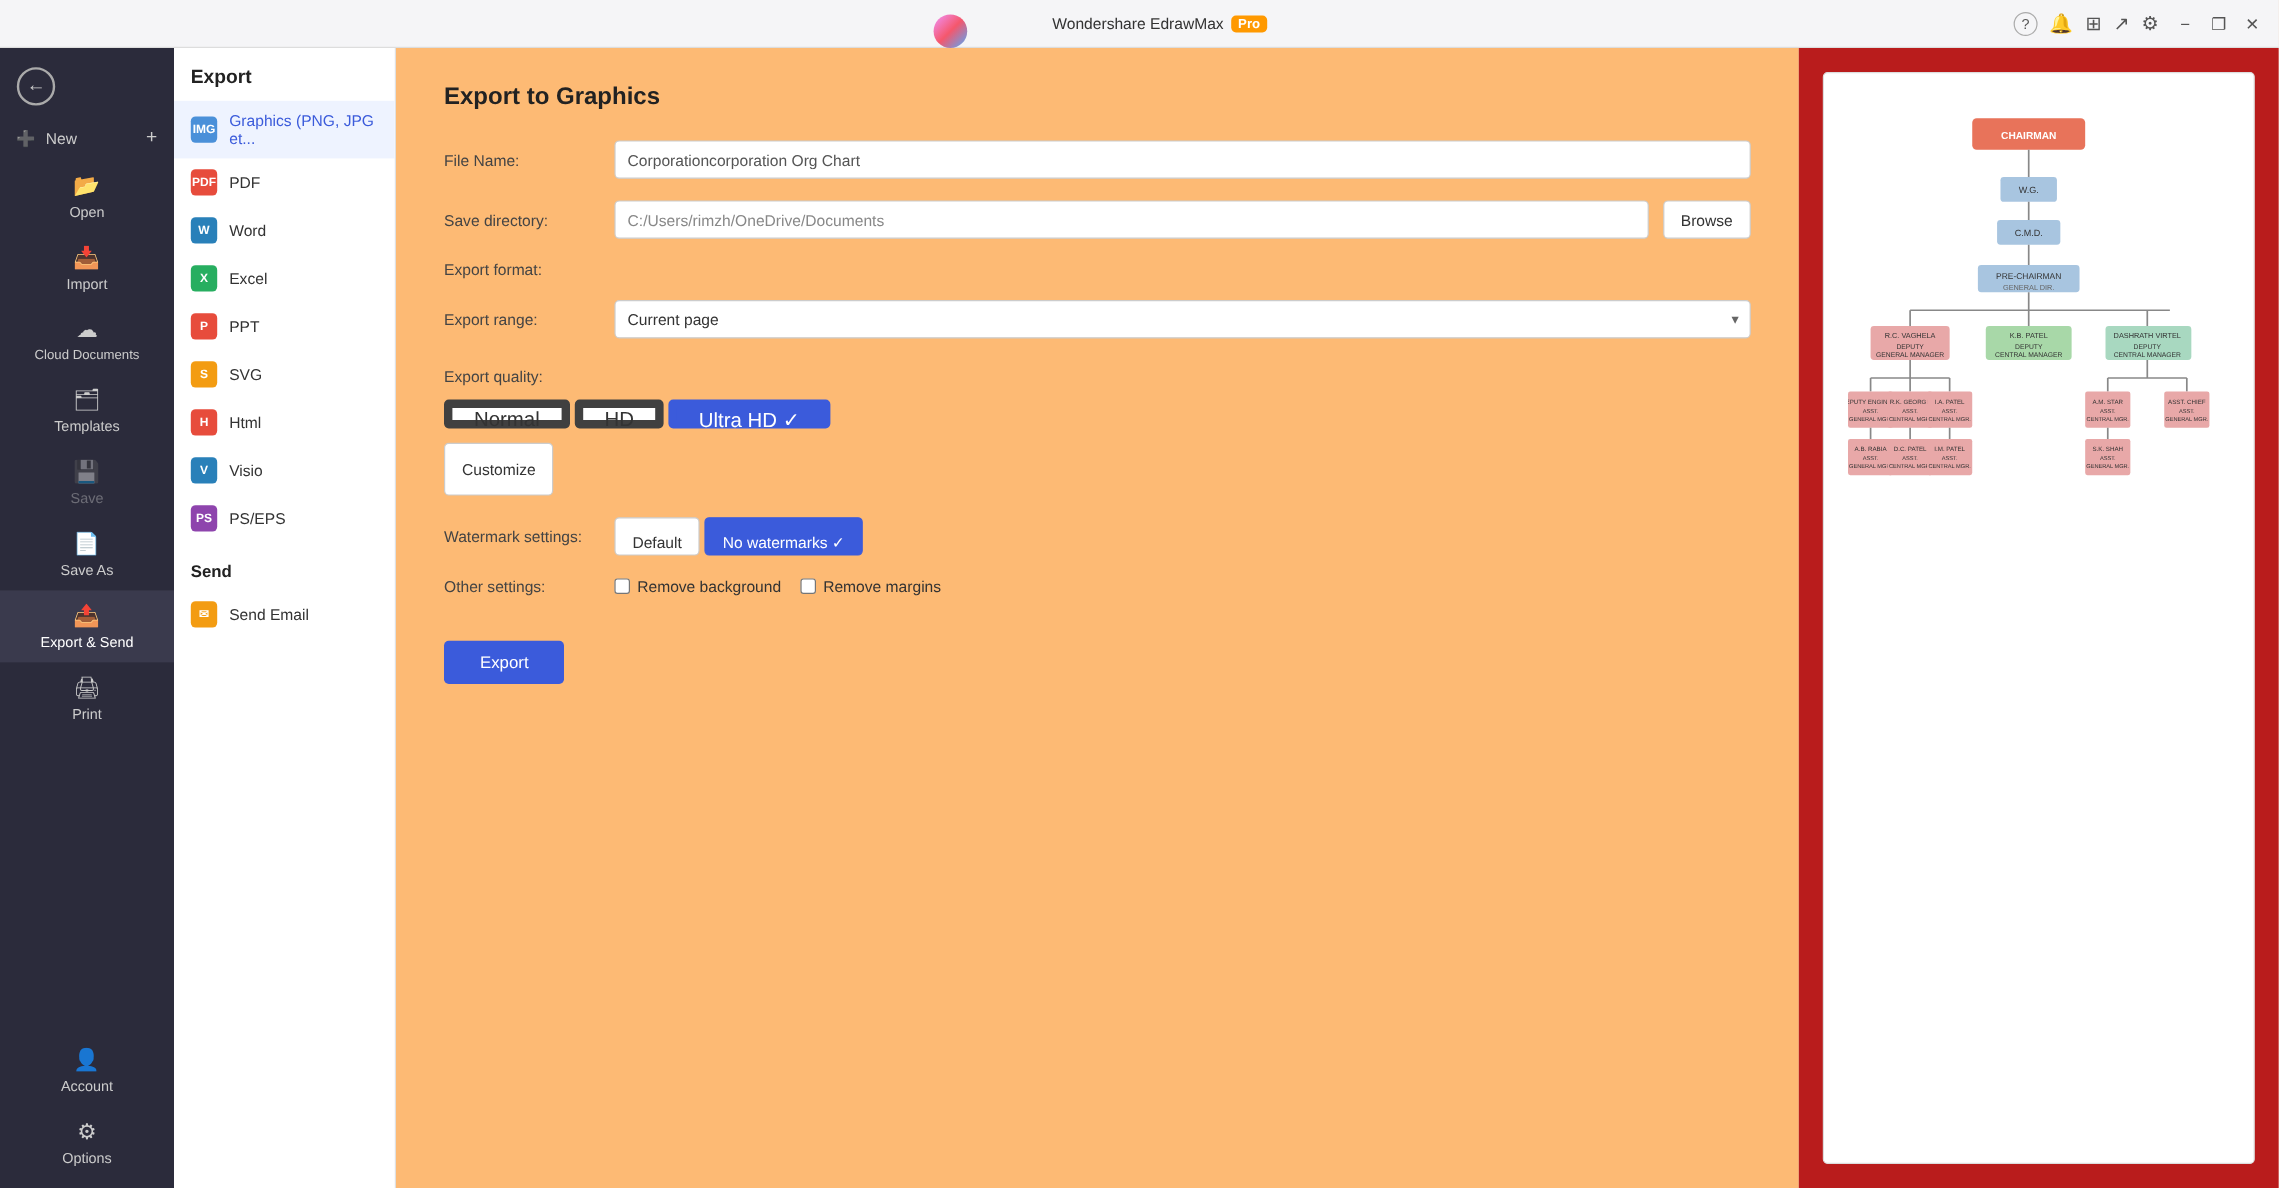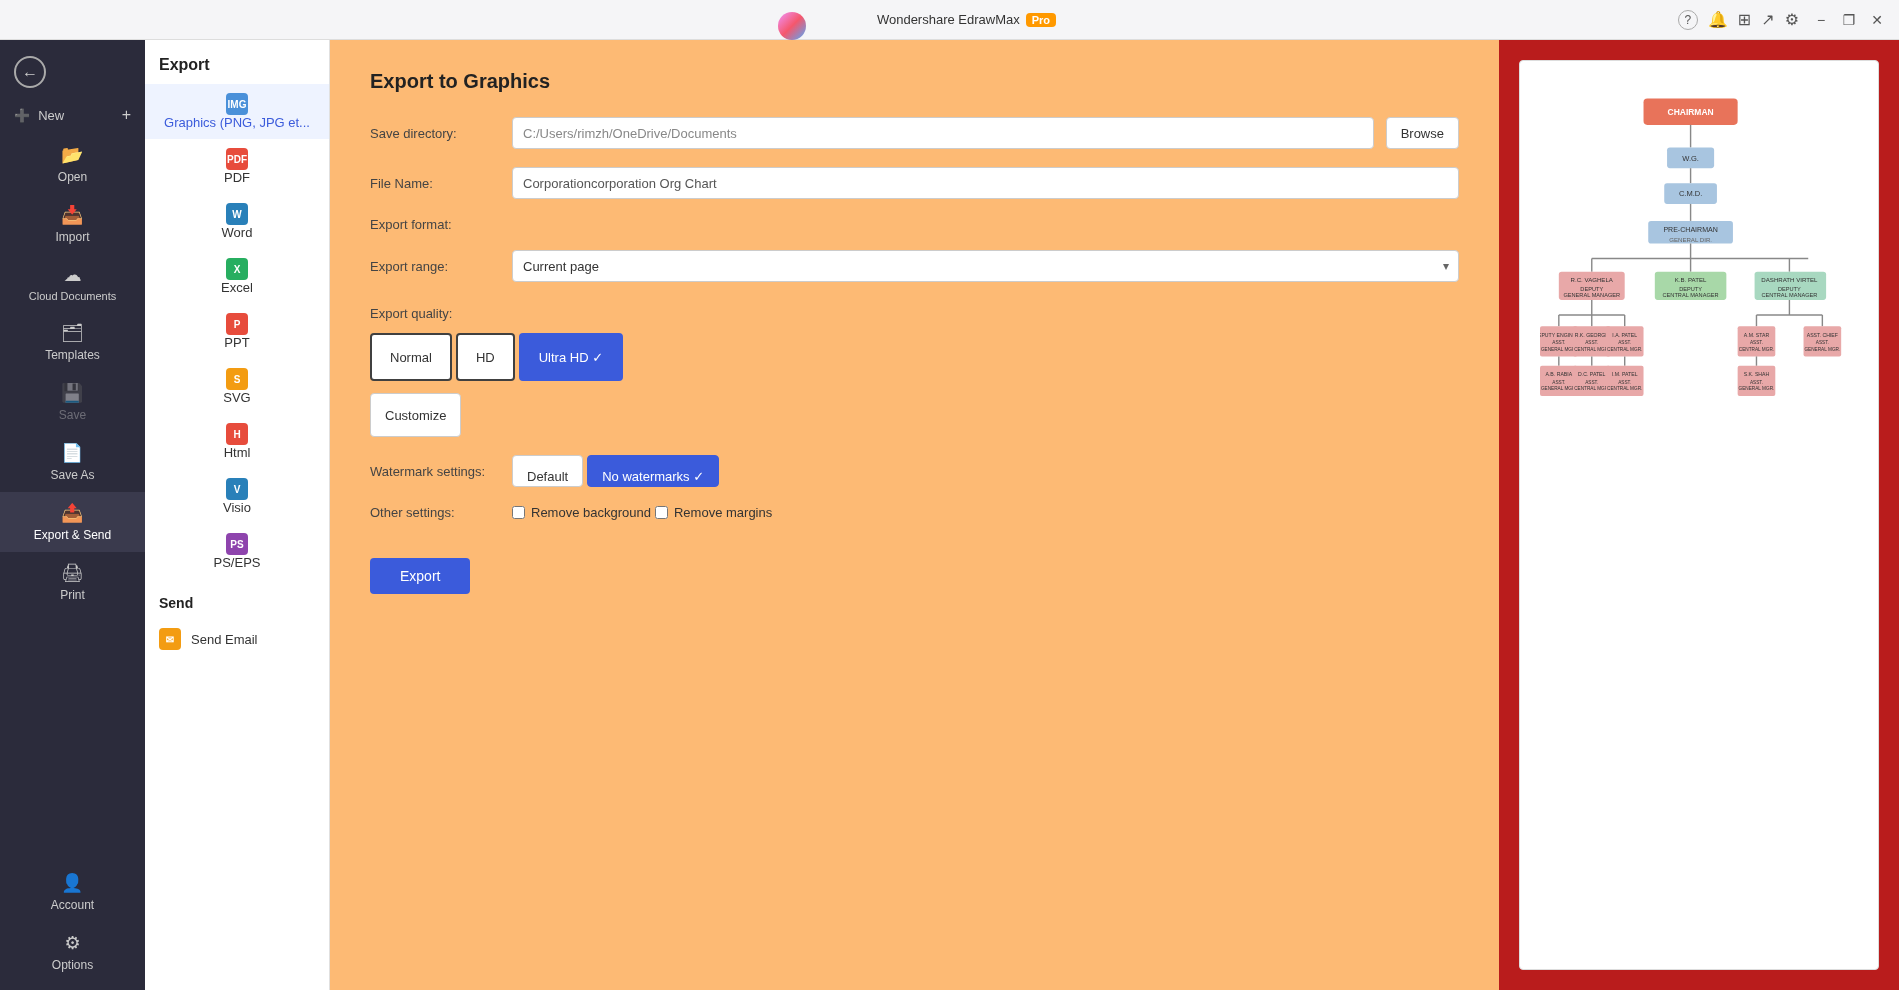--- a/index.html
+++ b/index.html
@@ -98,25 +98,25 @@
     }
     .export-section-title {
       font-size: 16px;
       font-weight: 600;
       color: #222;
       padding: 16px 14px 10px;
     }
     .format-item {
       display: flex;
       align-items: center;
+      gap: 10px;
       padding: 9px 14px;
       cursor: pointer;
       font-size: 13px;
       color: #333;
-      flex-direction: column;
     }
     .format-item.active { background: #eef3ff; color: #3b5bdb; }
     .format-icon {
       width: 22px; height: 22px;
       border-radius: 4px;
       display: flex; align-items: center; justify-content: center;
       font-size: 10px; font-weight: bold; color: #fff;
       flex-shrink: 0;
     }
     .icon-img { background: #4a90d9; }
@@ -218,27 +218,27 @@
       cursor: pointer;
     }
 
     
     .quality-group {
       display: flex;
       gap: 4px;
       flex-wrap: wrap;
     }
     .quality-btn {
-      height: 48px;
+      height: 24px;
       padding: 0 18px;
-      border: 2px solid #404040;
-      border-radius: 4px;
-      background: #fff;
-      cursor: pointer;
-      font-size: 13px;
+      border: 7px solid #404040;
+      border-radius: 4px;
+      background: #fff;
+      cursor: pointer;
+      font-size: 17px;
       color: #333;
     }
     .quality-btn.active {
       background: #3b5bdb;
       color: #fff;
       border-color: #3b5bdb;
     }
     .customize-btn {
       height: 44px;
       padding: 0 14px;
@@ -268,21 +268,21 @@
     }
     .watermark-btn.active {
       background: #3b5bdb;
       color: #fff;
       border-color: #3b5bdb;
     }
 
     
     .checkbox-group {
       display: flex;
-      gap: 4px;
+      gap: 16px;
       align-items: flex-start;
     }
     .checkbox-label {
       display: flex;
       align-items: center;
       gap: 6px;
       cursor: pointer;
       font-size: 13px;
       color: #333;
     }
@@ -479,28 +479,28 @@
     <div class="send-item">
       <div class="format-icon icon-email">✉</div>
       <span>Send Email</span>
     </div>
   </div>
 
   <div class="main-content">
     <div class="export-title">Export to Graphics</div>
 
     <div class="form-row">
+      <span class="form-label">File Name:</span>
+      <input class="form-input" type="text" value="Corporationcorporation Org Chart" style="">
+    </div>
+
+    <div class="form-row">
       <span class="form-label">Save directory:</span>
       <input class="form-input" type="text" style="color: rgb(136, 136, 136);" readonly="" value="C:/Users/rimzh/OneDrive/Documents">
       <button class="browse-btn">Browse</button>
-    </div>
-
-    <div class="form-row">
-      <span class="form-label">File Name:</span>
-      <input class="form-input" type="text" value="Corporationcorporation Org Chart" style="">
     </div>
 
     <div class="form-row">
       <span class="form-label">Export format:</span>
     </div>
 
     <div class="form-row">
       <span class="form-label">Export range:</span>
       <div class="select-wrapper">
         <select>

